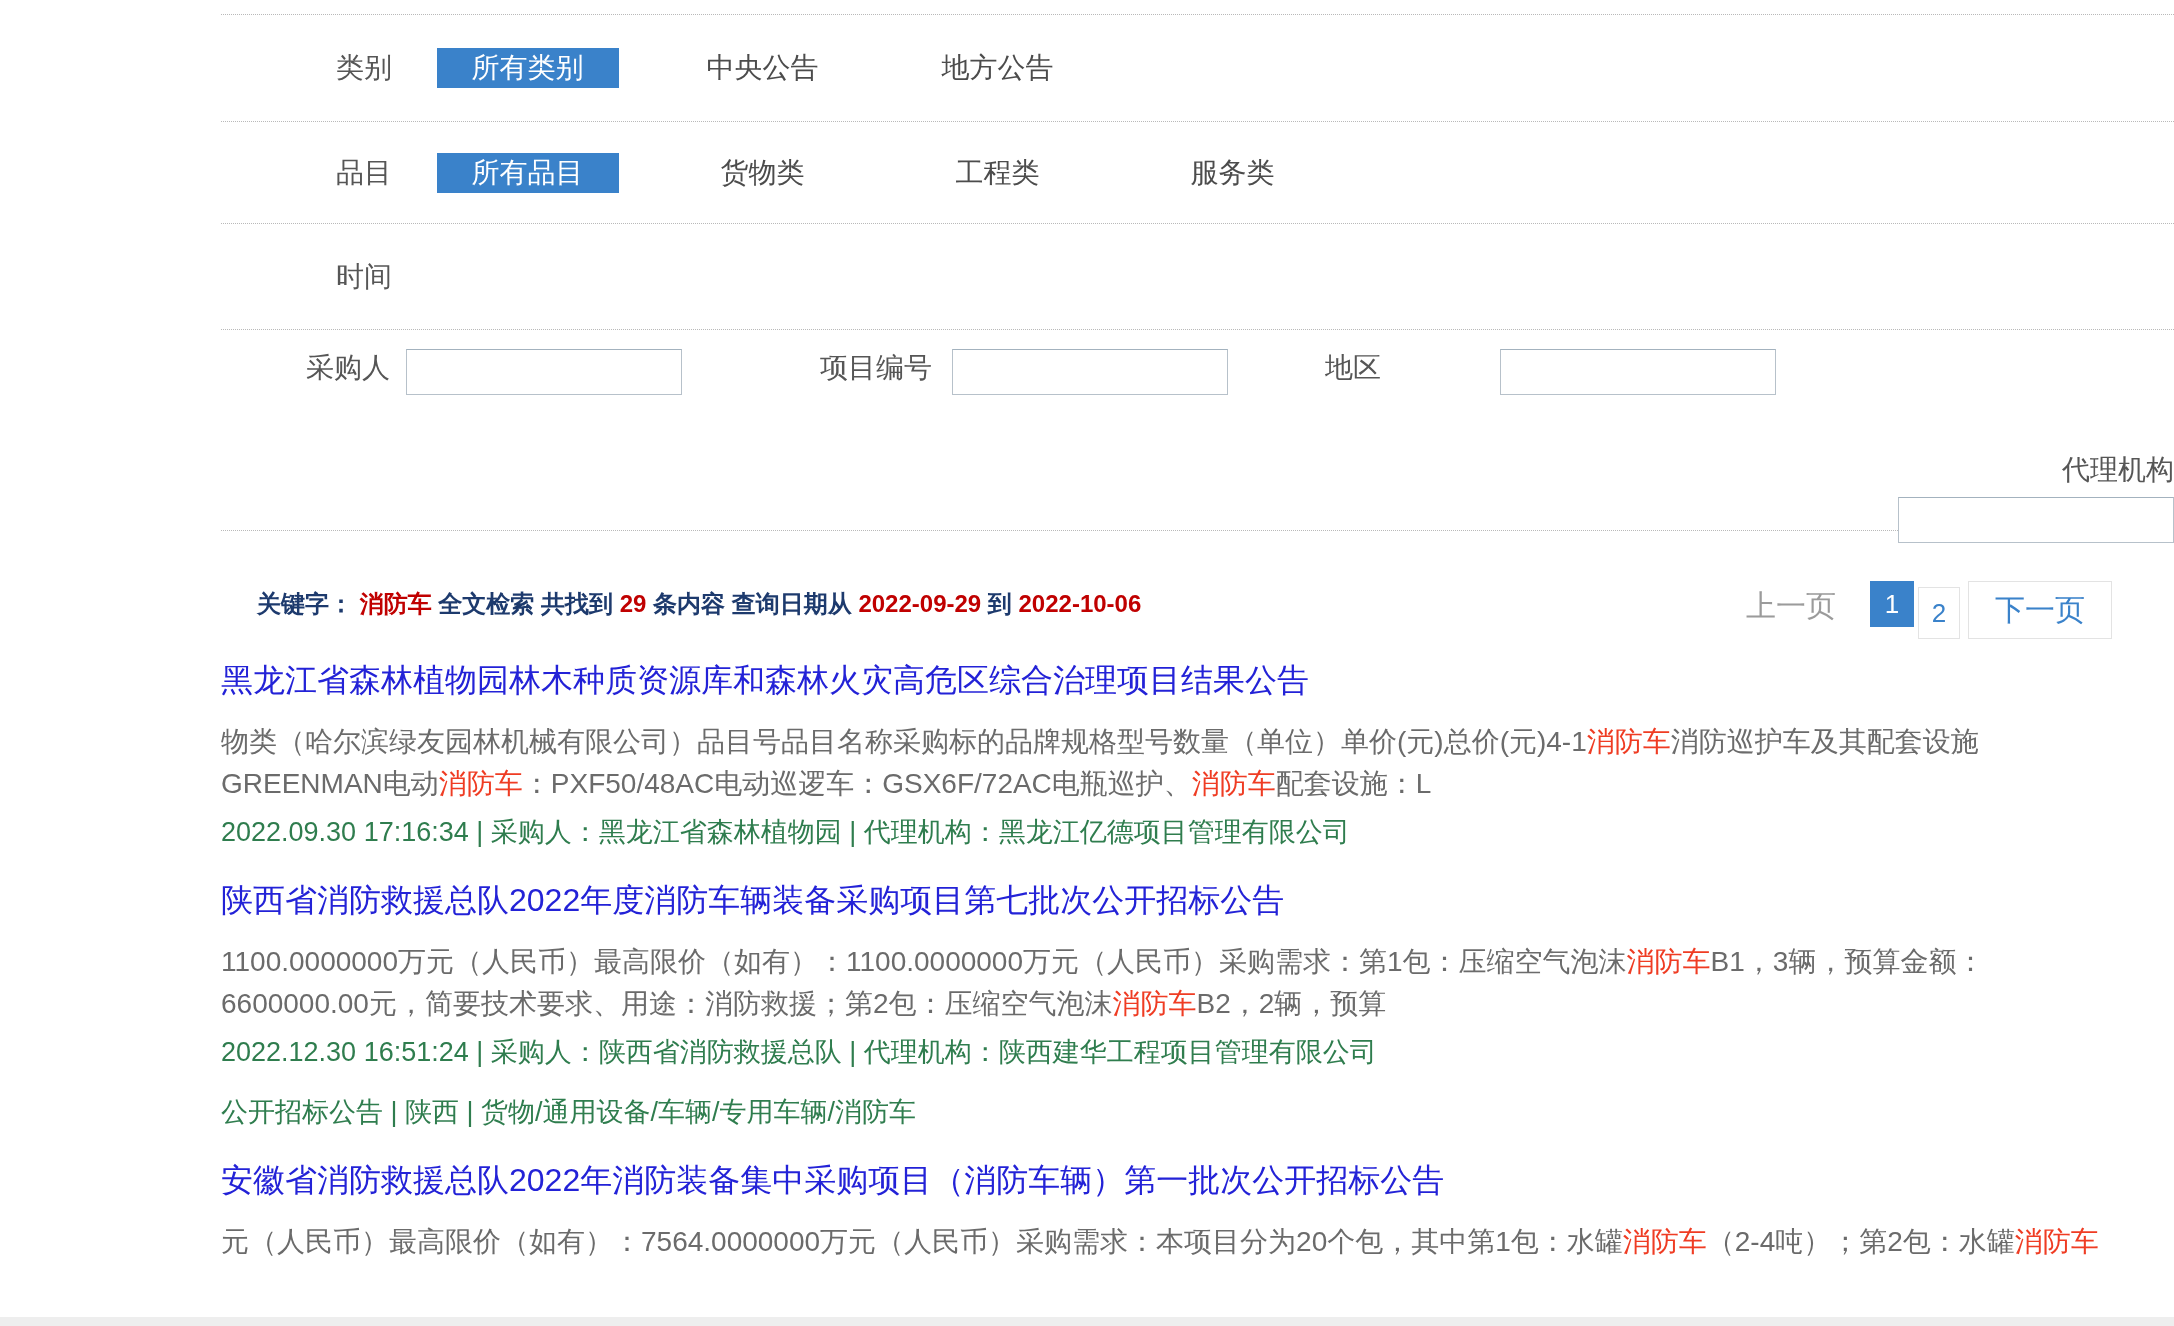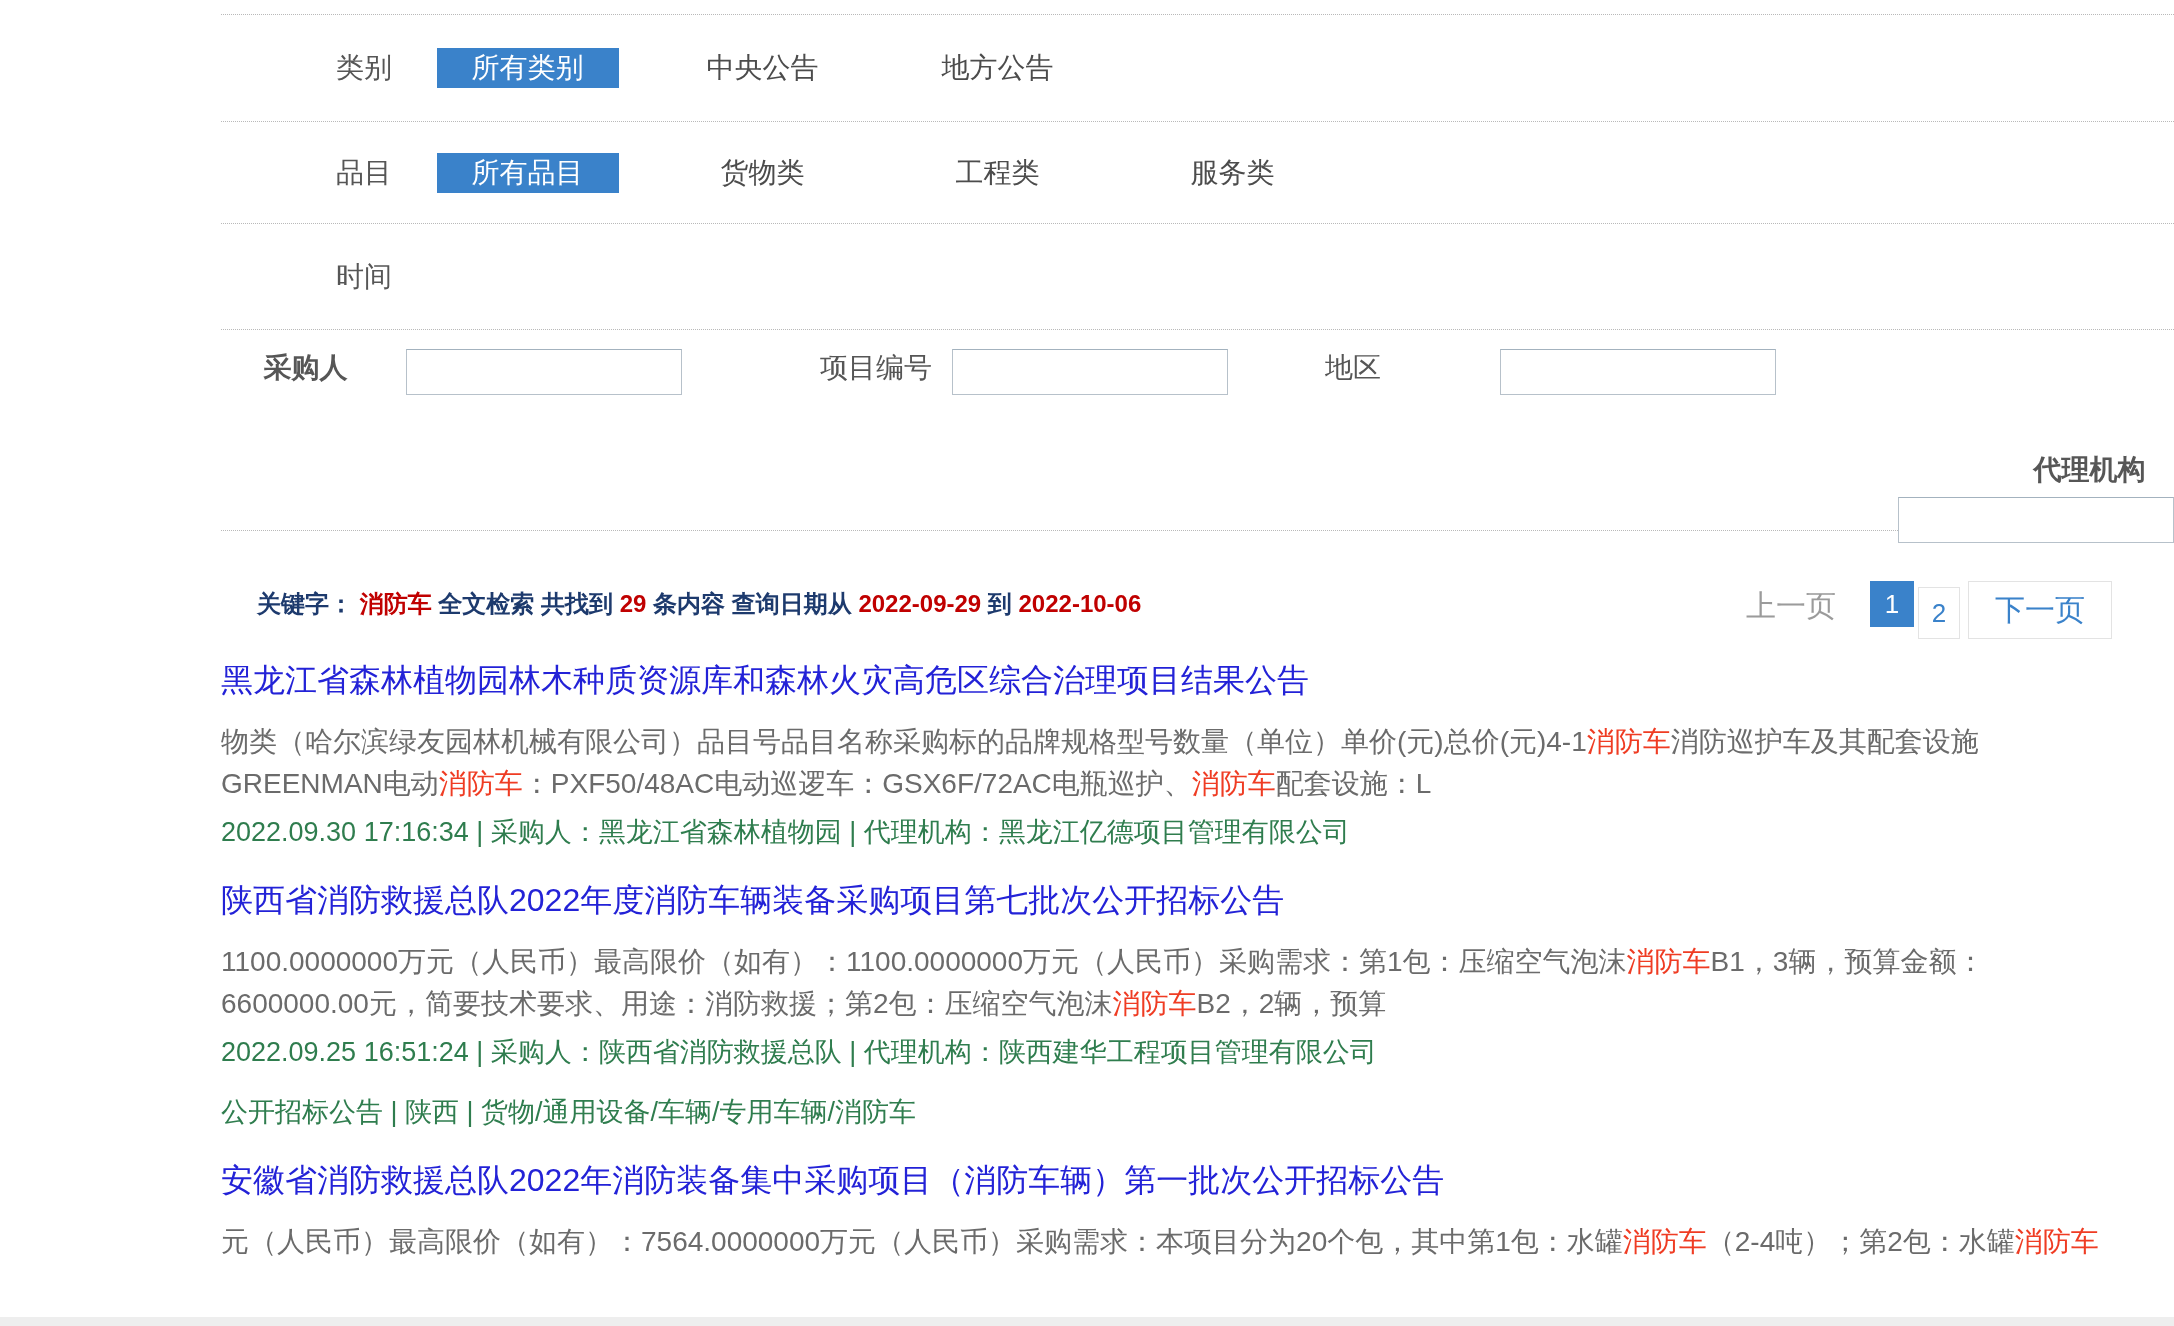--- a/index.html
+++ b/index.html
@@ -16,21 +16,21 @@
   .frow.h3{height:105px}
   .flabel{width:171px;text-align:right;font-size:28px;color:#565656;flex:0 0 auto;}
   .fopts{display:flex;margin-left:18px;align-items:flex-end;}
   .fopt{width:235px;display:flex;justify-content:center;align-items:center;cursor:pointer;}
   .opt-label{display:inline-block;font-size:28px;color:#4c4c4c;line-height:40px;white-space:nowrap;}
   .fopt.selected .opt-label{background:#3a82ca;color:#ffffff;width:182px;text-align:center;}
   .inputs-area{border-top:1px dotted #b9b9b9;border-bottom:1px dotted #b9b9b9;box-sizing:border-box;height:202px;padding-top:19px;}
   .input-row{display:flex;align-items:flex-end;}
   .input-row.second{margin-top:56px;flex-direction:column;}
   .ilabel{font-size:28px;color:#565656;padding-bottom:8px;box-sizing:border-box;}
-  .ilabel.w1{width:169px;text-align:center;font-weight:bold;}
+  .ilabel.w1{width:169px;text-align:right;}
   .ilabel.w2{width:250px;text-align:right;}
   .ilabel.w3{width:250px;text-align:center;}
   .itext{box-sizing:border-box;width:276px;height:46px;margin-left:16px;
     border:1px solid #b7c1ca;border-top-color:#a3b2be;background:#fff;outline:none;
     font-size:26px;padding:0 8px;color:#333;}
   .itext.g2{margin-left:20px;}
   .itext.g3{margin-left:22px;}
   
   .summary-row{display:flex;justify-content:space-between;align-items:flex-start;margin-top:56px;padding-right:62px;}
   .summary{font-size:24px;font-weight:bold;color:#1d3a6d;line-height:34px;white-space:nowrap;margin-left:36px;}
@@ -134,21 +134,21 @@
       </div>
       <div class="rmeta">2022.09.30 17:16:34 | 采购人：黑龙江省森林植物园 | 代理机构：黑龙江亿德项目管理有限公司</div>
     </article>
 
     <article class="result">
       <h3 class="rtitle">陕西省消防救援总队2022年度消防车辆装备采购项目第七批次公开招标公告</h3>
       <div class="rsnippet">
         <div class="sline"><span>1100.0000000万元（人民币）最高限价（如有）：1100.0000000万元（人民币）采购需求：第1包：压缩空气泡沫</span><span class="c-hl">消防车</span><span>B1，3辆，预算金额：</span></div>
         <div class="sline"><span>6600000.00元，简要技术要求、用途：消防救援；第2包：压缩空气泡沫</span><span class="c-hl">消防车</span><span>B2，2辆，预算</span></div>
       </div>
-      <div class="rmeta">2022.09.25 16:51:24 | 采购人：陕西省消防救援总队 | 代理机构：陕西建华工程项目管理有限公司</div>
+      <div class="rmeta">2022.12.30 16:51:24 | 采购人：陕西省消防救援总队 | 代理机构：陕西建华工程项目管理有限公司</div>
       <div class="rtags">公开招标公告 | 陕西 | 货物/通用设备/车辆/专用车辆/消防车</div>
     </article>
 
     <article class="result">
       <h3 class="rtitle">安徽省消防救援总队2022年消防装备集中采购项目（消防车辆）第一批次公开招标公告</h3>
       <div class="rsnippet">
         <div class="sline"><span>元（人民币）最高限价（如有）：7564.0000000万元（人民币）采购需求：本项目分为20个包，其中第1包：水罐</span><span class="c-hl">消防车</span><span>（2-4吨）；第2包：水罐</span><span class="c-hl">消防车</span></div>
         <div class="sline"></div>
       </div>
     </article>

